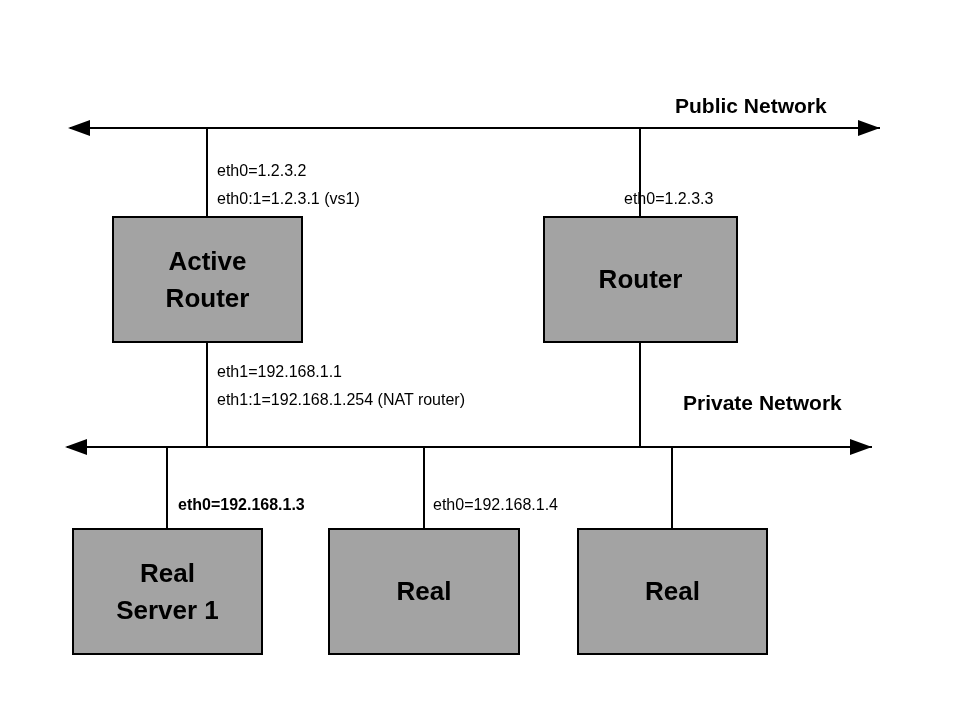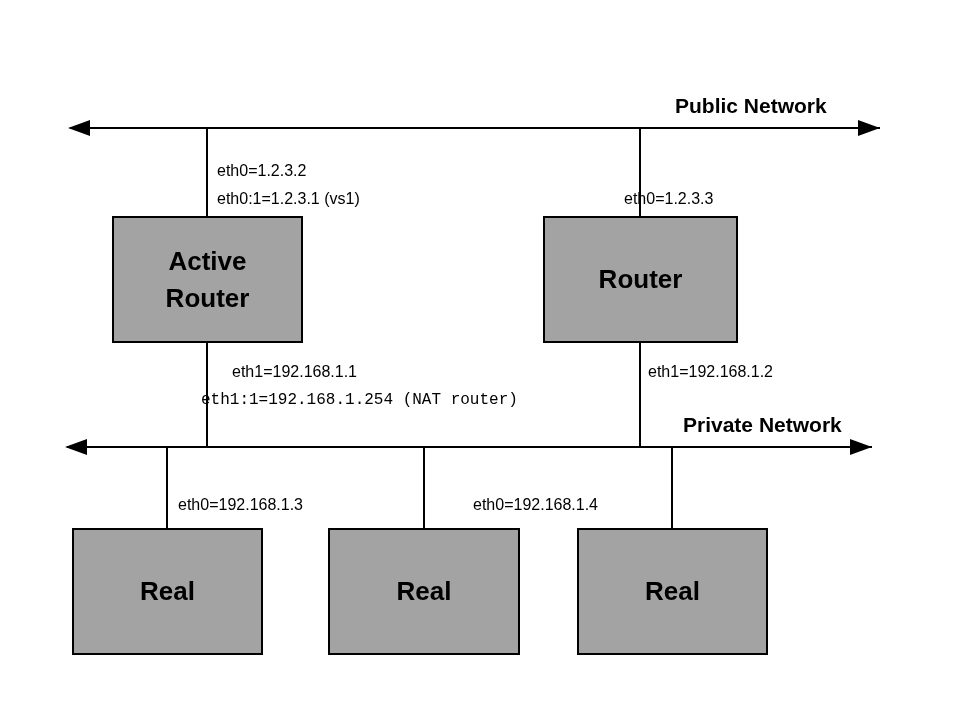--- a/index.html
+++ b/index.html
@@ -91,39 +91,39 @@
     <div>Router</div>
   </div>
 
   <div class="node" style="left:543px; top:216px; width:195px; height:127px;">
     <div>Router</div>
   </div>
 
   <div class="vline" style="left:206px; top:343px; height:105px;"></div>
   <div class="vline" style="left:639px; top:343px; height:105px;"></div>
 
-  <div class="iface" style="left:232px; top:361px;text-align:center;">eth1=192.168.1.1</div>
-  <div class="iface" style="left:201px; top:389px;font-family:Liberation Mono, monospace;">eth1:1=192.168.1.254 (NAT router)</div>
-  <div class="iface" style="left:648px; top:361px;">eth1=192.168.1.2</div>
+  <div class="iface" style="left:217px; top:361px;text-align:center;">eth1=192.168.1.1</div>
+  <div class="iface" style="left:217px; top:389px;">eth1:1=192.168.1.254 (NAT router)</div>
 
-  <div class="netname" style="left:683px; top:413px;">Private Network</div>
+  <div class="netname" style="left:683px; top:391px;">Private Network</div>
 
   <div class="hline" style="left:67px; top:446px; width:805px;"></div>
   <div class="arrow left" style="left:65px; top:439px;"></div>
   <div class="arrow right" style="left:850px; top:439px;"></div>
 
   <div class="vline" style="left:166px; top:448px; height:80px;"></div>
   <div class="vline" style="left:423px; top:448px; height:80px;"></div>
   <div class="vline" style="left:671px; top:448px; height:80px;"></div>
 
-  <div class="iface" style="left:178px; top:494px;">eth0=192.168.1.3</div>
-  <div class="iface" style="left:433px; top:494px;margin-left:40px;">eth0=192.168.1.4</div>
+  <div class="iface" style="left:178px; top:494px;font-weight:bold;">eth0=192.168.1.3</div>
+  <div class="iface" style="left:433px; top:494px;">eth0=192.168.1.4</div>
 
   <div class="node" style="left:72px; top:528px; width:191px; height:127px;">
     <div>Real</div>
+    <div>Server 1</div>
   </div>
 
   <div class="node" style="left:328px; top:528px; width:192px; height:127px;">
     <div>Real</div>
   </div>
 
   <div class="node" style="left:577px; top:528px; width:191px; height:127px;">
     <div>Real</div>
   </div>
 

